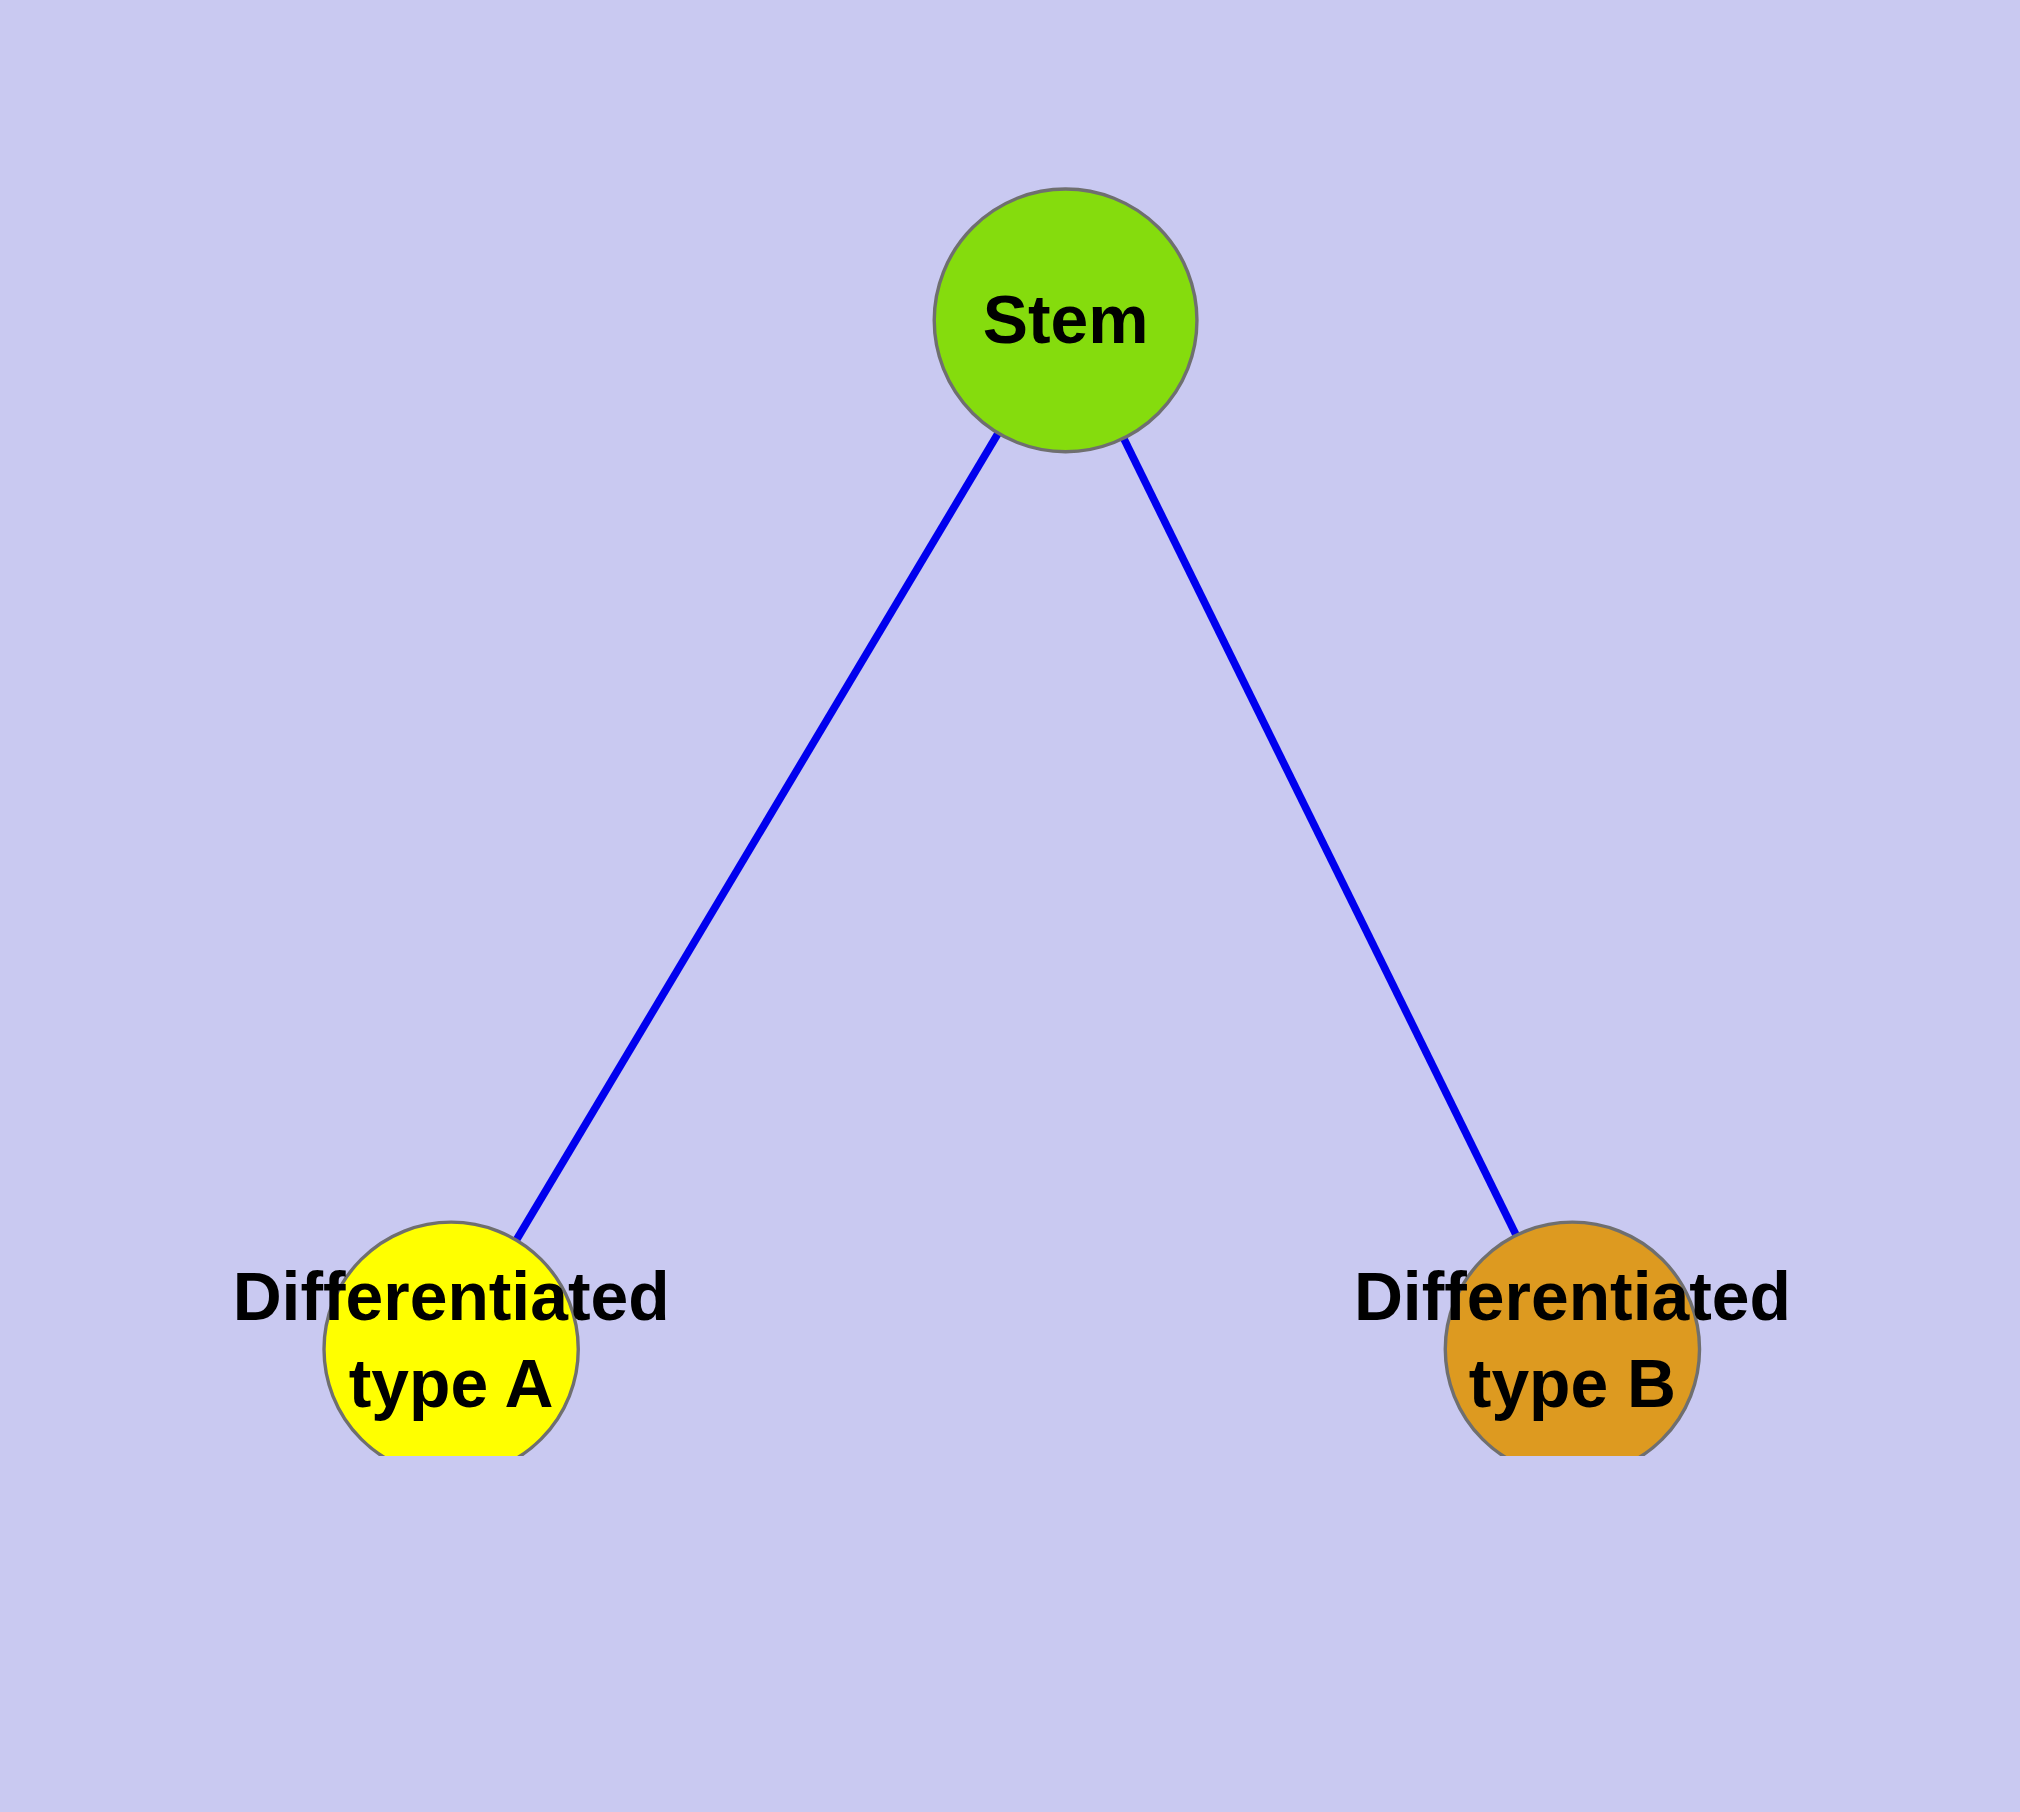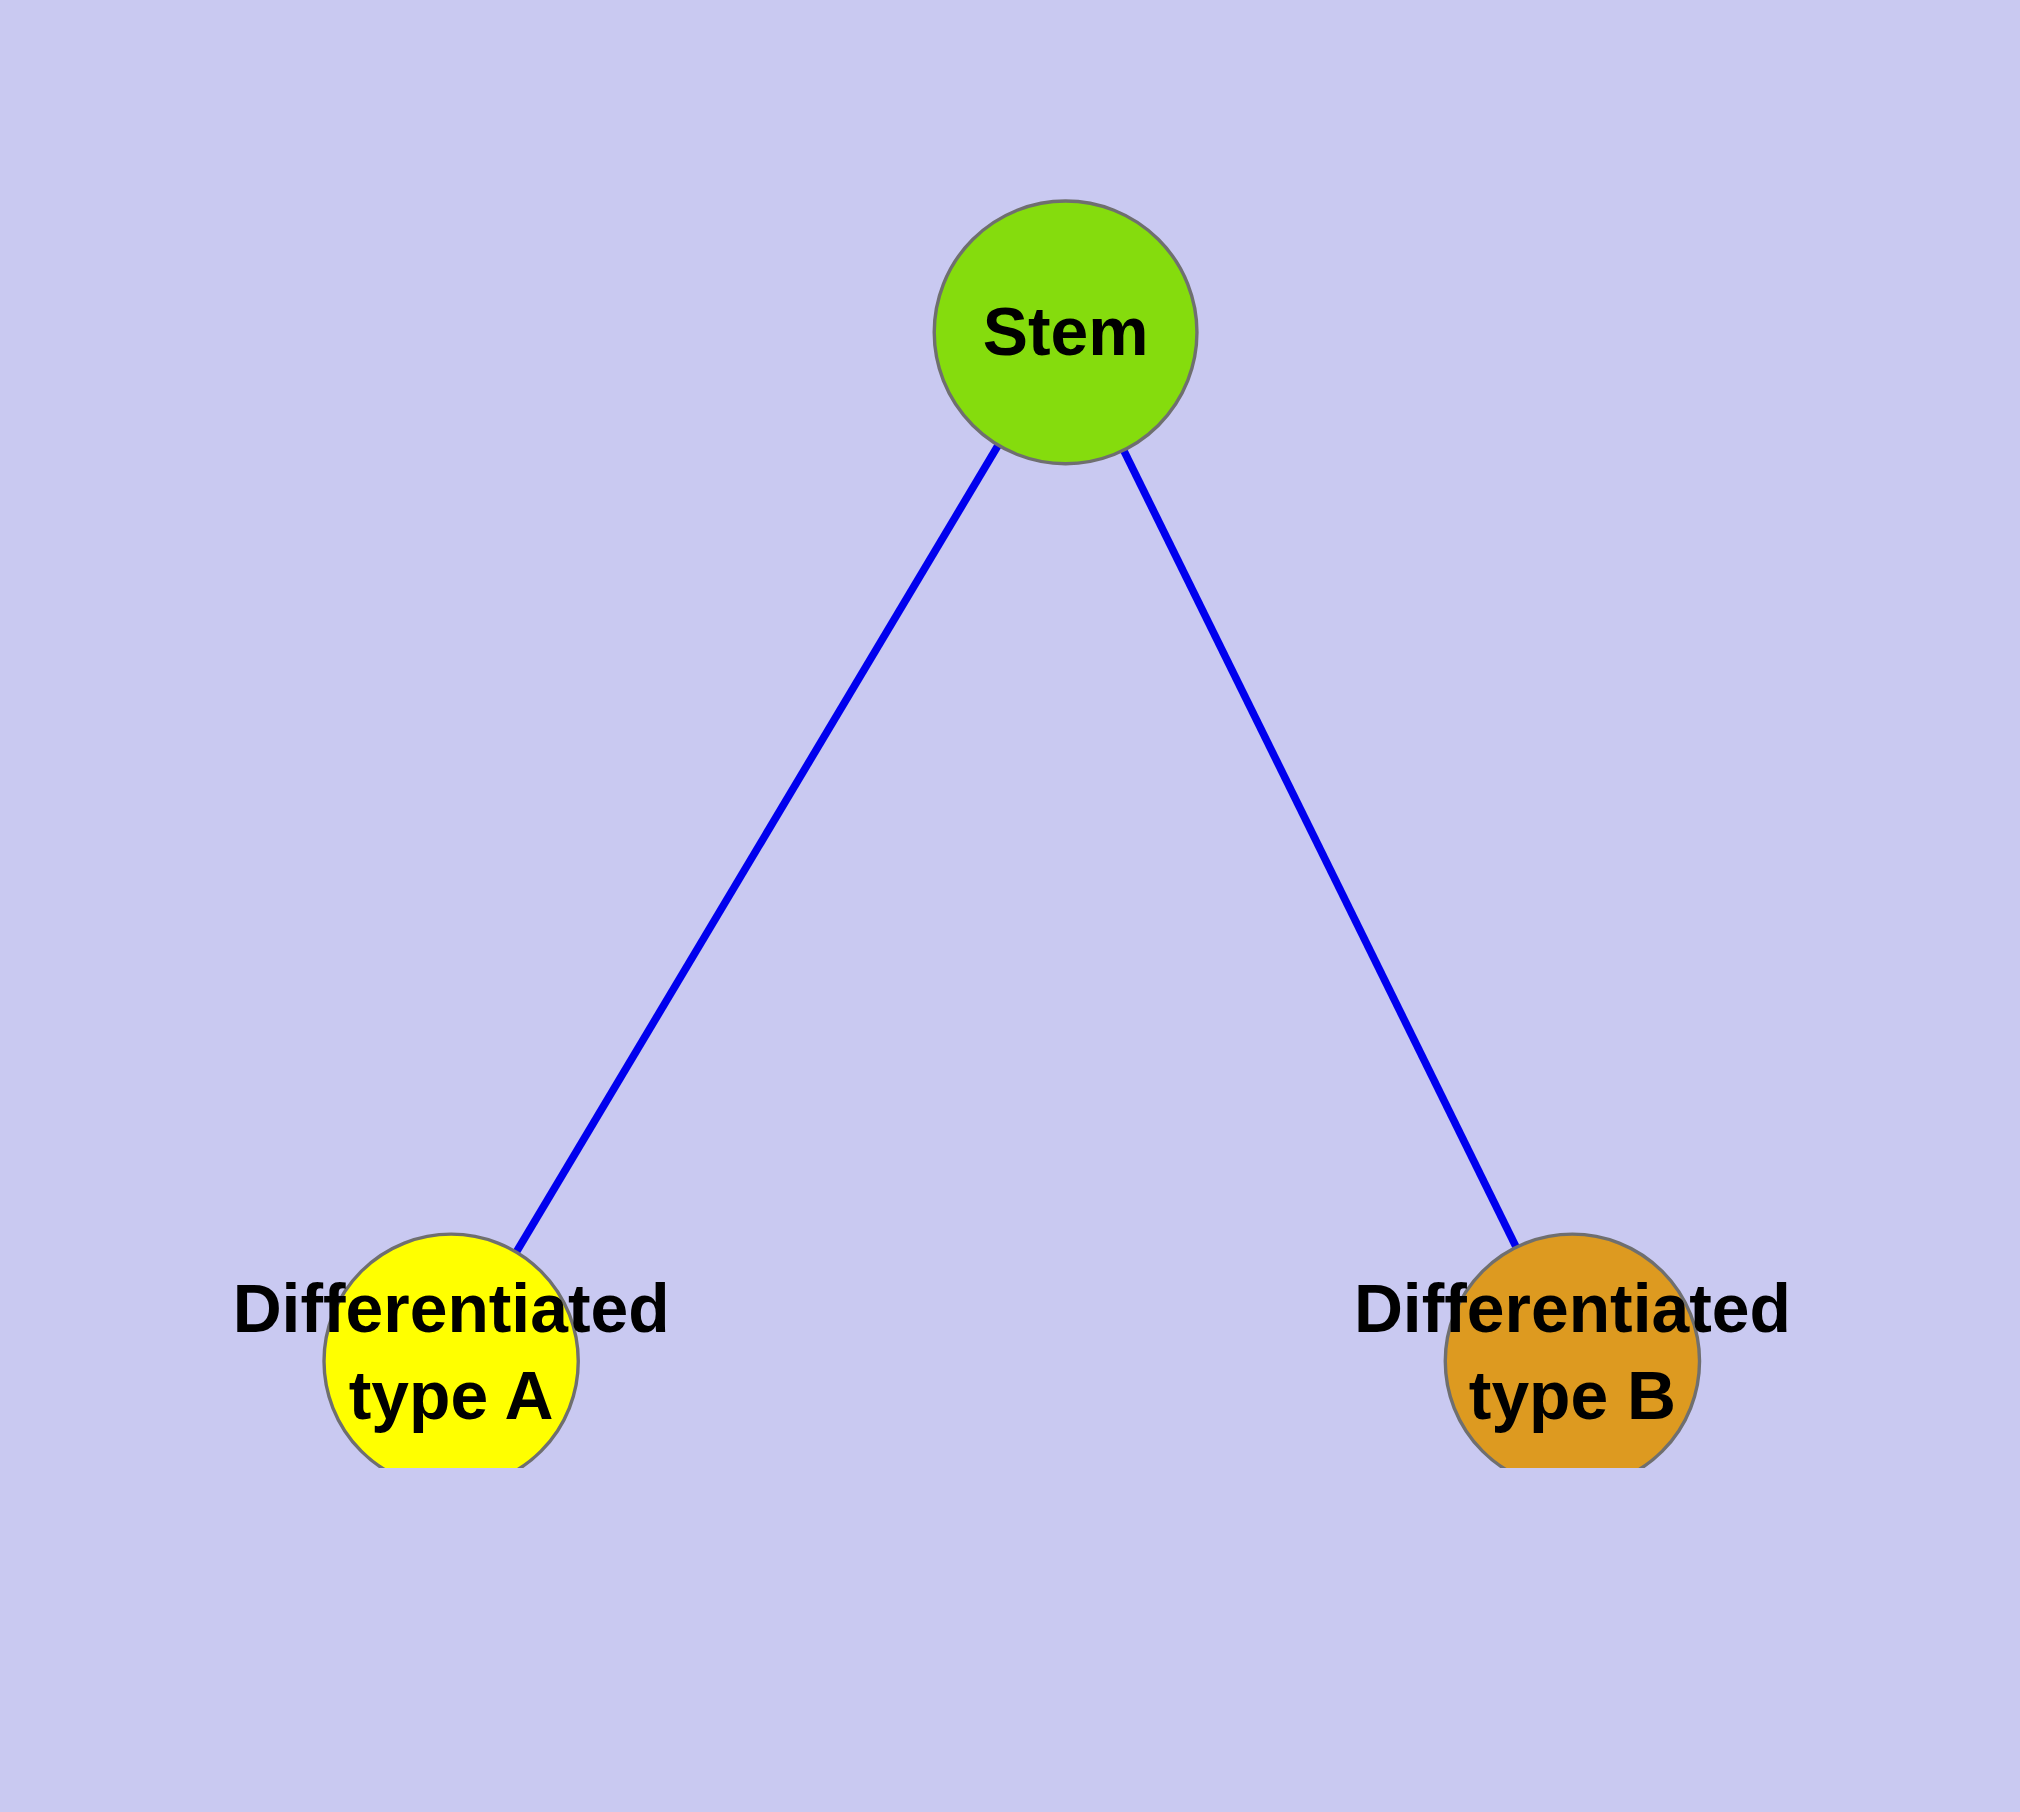--- a/index.html
+++ b/index.html
@@ -5,21 +5,20 @@
   html, body {
     margin: 0;
     padding: 0;
     background: #c9c9f1;
   }
   .canvas-wrap {
     position: relative;
     width: 2021px;
     height: 1456px;
     overflow: hidden;
-    margin-top: 12px;
   }
   svg {
     display: block;
     width: 2021px;
     height: 1812px;
     font-family: "Liberation Sans", "DejaVu Sans", sans-serif;
   }
   .node-label {
     font-weight: bold;
     font-size: 80px;

